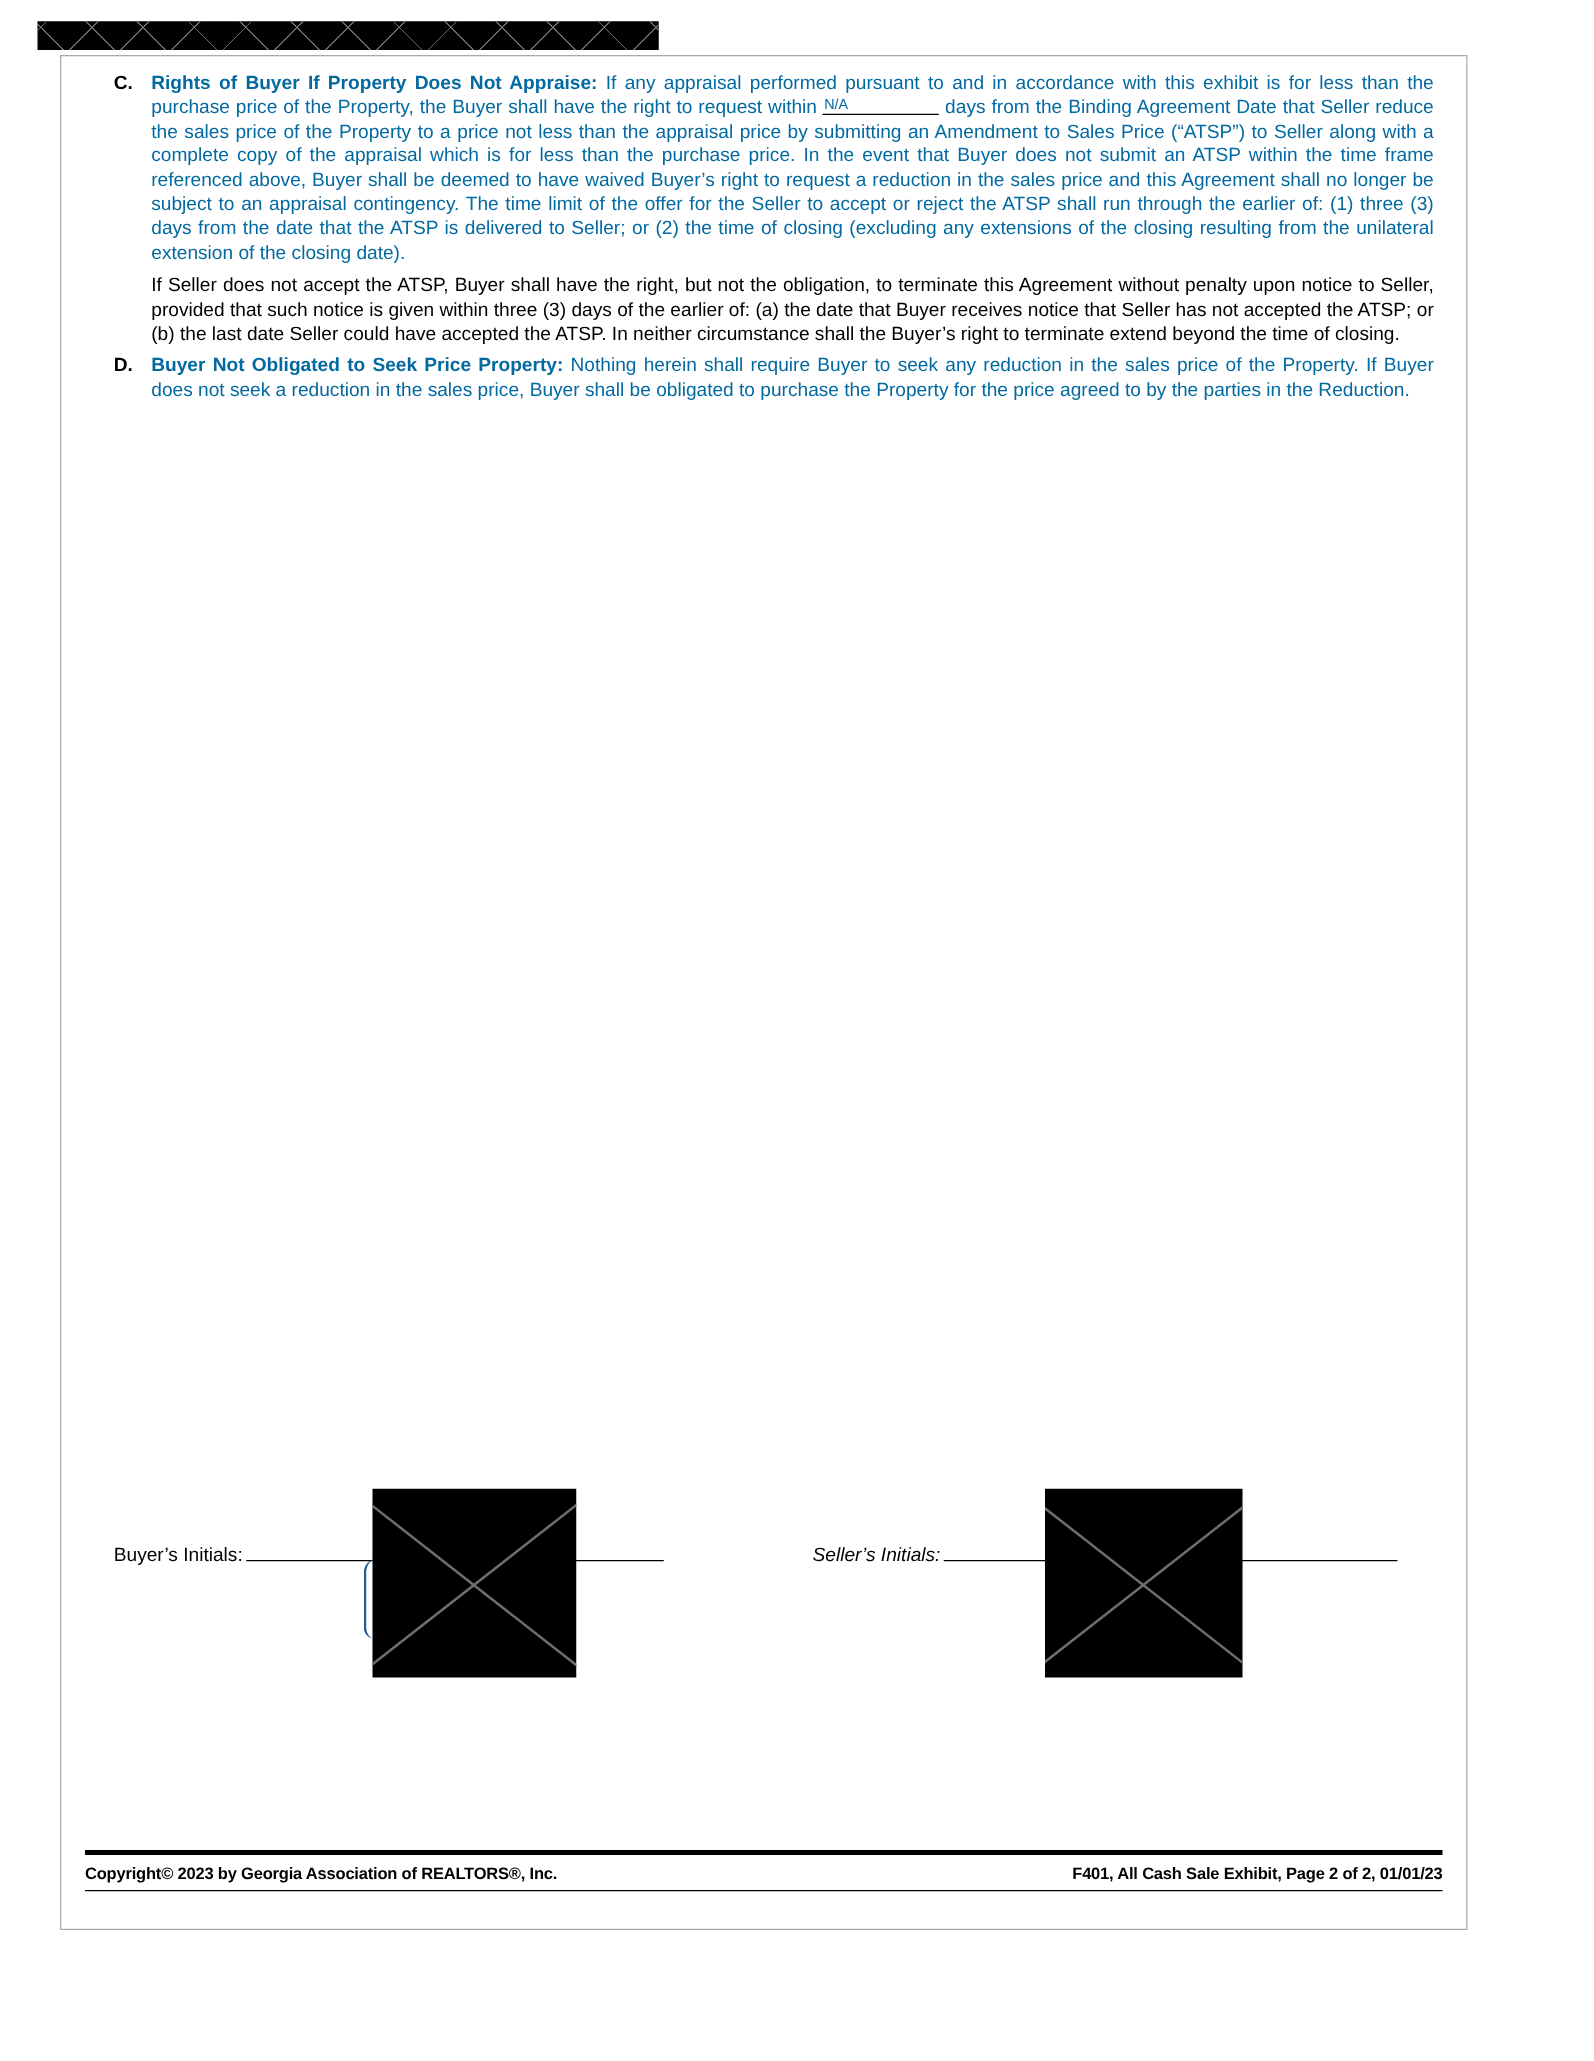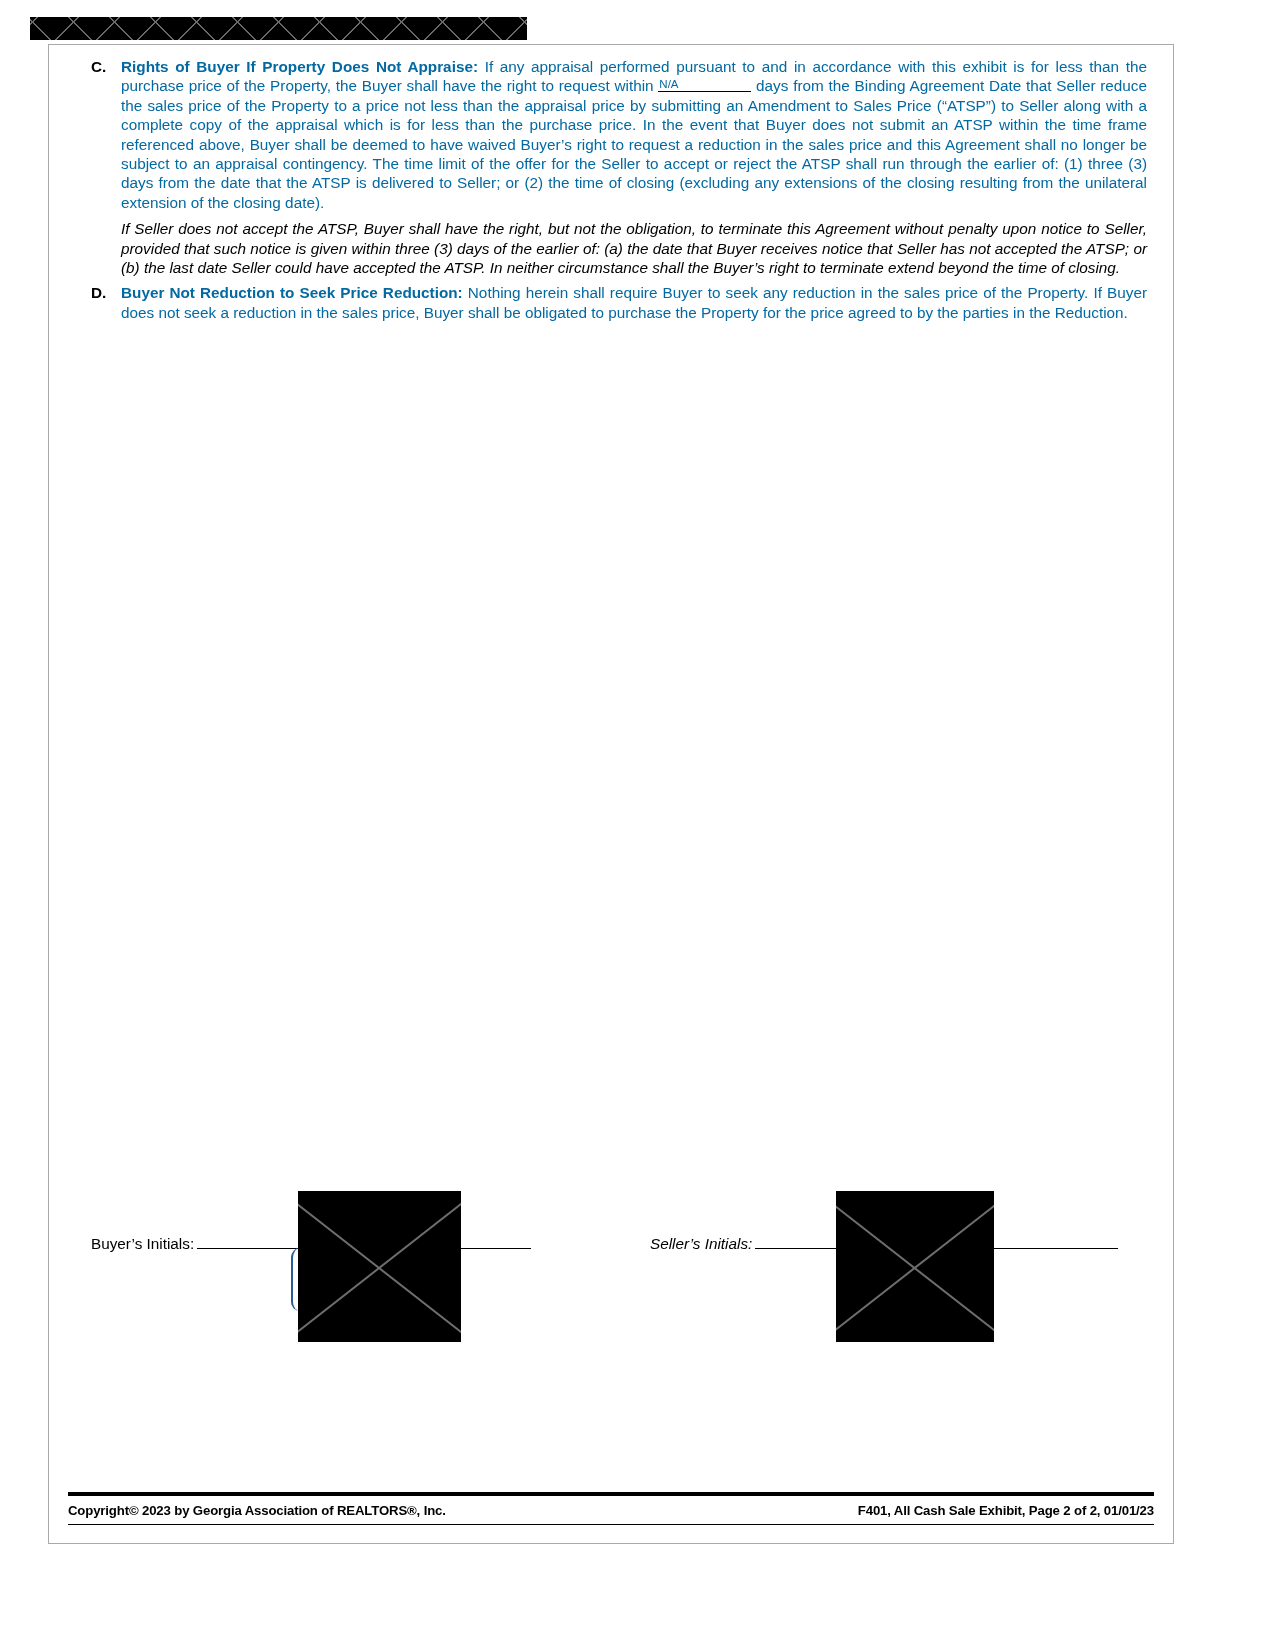--- a/index.html
+++ b/index.html
@@ -80,21 +80,20 @@
   }
   .clause-body b { font-weight: bold; }
   .subpara {
     margin-left: 30px;
     font-size: 15.3px;
     line-height: 19.4px;
     text-align: justify;
     color: #000;
     margin-top: 7px;
     margin-bottom: 6px;
-    font-style: italic;
   }
 
   
   .fill-blank {
     display: inline-block;
     min-width: 92px;
     border-bottom: 1.4px solid #000;
     text-align: left;
     font-size: 11.5px;
     line-height: 14px;
@@ -165,21 +164,21 @@
     border-top-left-radius: 11px;
     border-bottom-left-radius: 9px;
     pointer-events: none;
   }
 
   
   #footer {
     position: absolute;
     left: 19px;
     right: 19px;
-    bottom: 18px;
+    bottom: 30px;
   }
   #footer-rule {
     height: 4px;
     background: #000000;
     margin-bottom: 7px;
   }
   #footer-row {
     display: flex;
     justify-content: space-between;
     align-items: baseline;
@@ -207,21 +206,21 @@
 
     <div class="clause">
       <div class="clause-letter">C.</div>
       <div class="clause-body"><b>Rights of Buyer If Property Does Not Appraise:</b><span> If any appraisal performed pursuant to and in accordance with this exhibit is for less than the purchase price of the Property, the Buyer shall have the right to request within </span><span class="fill-blank">N/A</span><span> days from the Binding Agreement Date that Seller reduce the sales price of the Property to a price not less than the appraisal price by submitting an Amendment to Sales Price (“ATSP”) to Seller along with a complete copy of the appraisal which is for less than the purchase price. In the event that Buyer does not submit an ATSP within the time frame referenced above, Buyer shall be deemed to have waived Buyer’s right to request a reduction in the sales price and this Agreement shall no longer be subject to an appraisal contingency. The time limit of the offer for the Seller to accept or reject the ATSP shall run through the earlier of: (1) three (3) days from the date that the ATSP is delivered to Seller; or (2) the time of closing (excluding any extensions of the closing resulting from the unilateral extension of the closing date).</span></div>
     </div>
 
     <div class="subpara">If Seller does not accept the ATSP, Buyer shall have the right, but not the obligation, to terminate this Agreement without penalty upon notice to Seller, provided that such notice is given within three (3) days of the earlier of: (a) the date that Buyer receives notice that Seller has not accepted the ATSP; or (b) the last date Seller could have accepted the ATSP. In neither circumstance shall the Buyer’s right to terminate extend beyond the time of closing.</div>
 
     <div class="clause">
       <div class="clause-letter">D.</div>
-      <div class="clause-body"><b>Buyer Not Reduction to Seek Price Reduction:</b><span> Nothing herein shall require Buyer to seek any reduction in the sales price of the Property. If Buyer does not seek a reduction in the sales price, Buyer shall be obligated to purchase the Property for the price agreed to by the parties in the Reduction.</span></div>
+      <div class="clause-body"><b>Buyer Not Obligated to Seek Price Property:</b><span> Nothing herein shall require Buyer to seek any reduction in the sales price of the Property. If Buyer does not seek a reduction in the sales price, Buyer shall be obligated to purchase the Property for the price agreed to by the parties in the Reduction.</span></div>
     </div>
 
   </div>
 
   <div id="initials-row">
 
     <div class="initials-group" id="buyer-initials-group">
       <span class="initials-label">Buyer’s Initials:</span>
       <span class="initials-line" id="buyer-initials-line"></span>
     </div>

